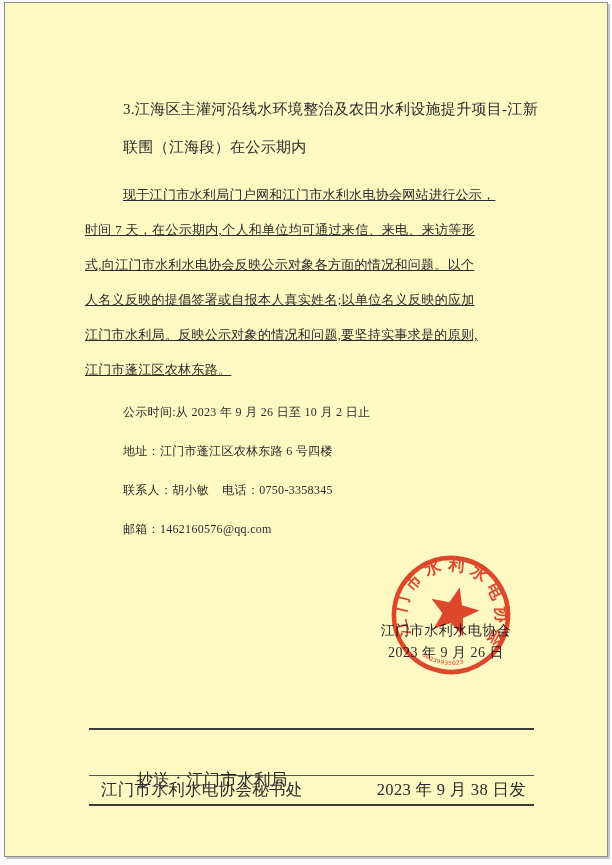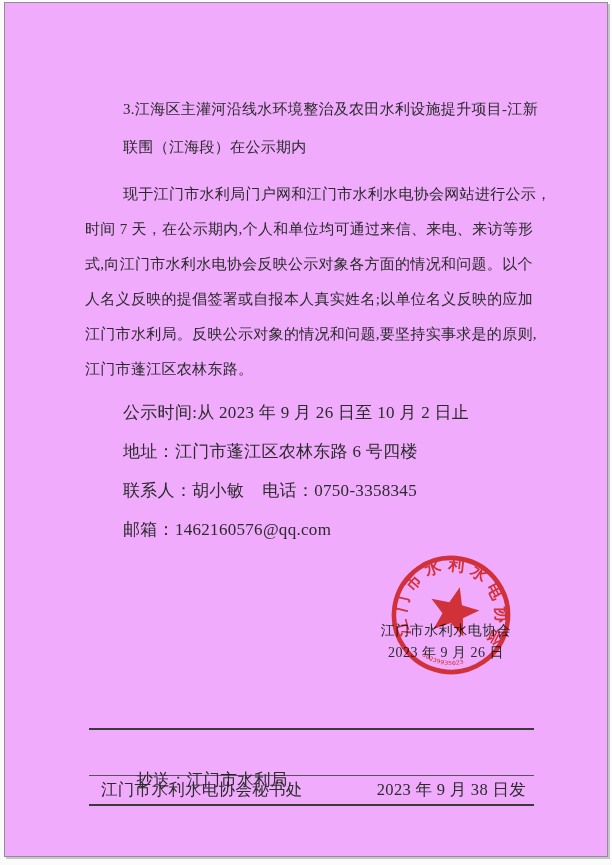--- a/index.html
+++ b/index.html
@@ -5,38 +5,38 @@
   * { margin:0; padding:0; box-sizing:border-box; }
   html,body { width:612px; height:865px; }
   body {
     font-family: "Liberation Serif", "DejaVu Serif", serif;
     background:#fbfbfb;
     color:#2b2b2b;
   }
   .canvas { position:relative; width:612px; height:865px; overflow:hidden; }
   .sheet {
     position:absolute; left:4px; top:2px; width:604px; height:855px;
-    background:#f0abfc;
+    background:#fef9c3;
     border:1px solid #8f8f8f;
     box-shadow:2px 2px 0 #c6c6c6;
   }
   .line { white-space:pre; }
 
   .heading {
     position:absolute; left:118px; top:87px;
     font-size:15px; line-height:38px; letter-spacing:0.3px;
   }
   .paragraph {
     position:absolute; left:80px; top:174px; width:460px;
-    font-size:15px; line-height:35px; letter-spacing:0.3px;
+    font-size:13px; line-height:35px; letter-spacing:0.3px;text-decoration:underline;
   }
   .paragraph .line.first { text-indent:38px; }
   .contact {
     position:absolute; left:118px; top:390px;
-    font-size:17px; line-height:39px; letter-spacing:0.3px;
+    font-size:12px; line-height:39px; letter-spacing:0.3px;
   }
   .signature {
     position:absolute; left:366px; top:617px; width:150px;
     font-size:14px; line-height:22px; text-align:center; letter-spacing:0.5px;
   }
   .seal {
     position:absolute; left:371px; top:537px;
     mix-blend-mode:multiply; opacity:0.93;
   }
   .seal-ring { fill:none; stroke-width:4.6px; }

